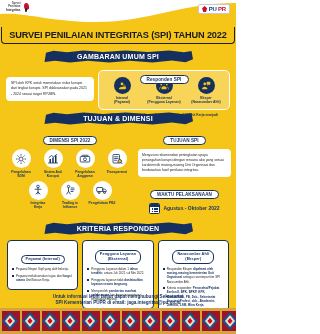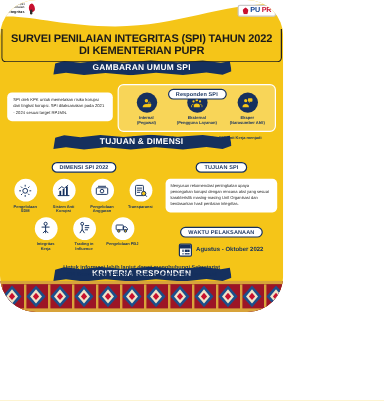--- a/index.html
+++ b/index.html
@@ -3,24 +3,23 @@
 <meta charset="utf-8">
 <style>
   * { box-sizing: border-box; margin: 0; padding: 0; }
   html, body {
     width: 236px; height: 334px;
     font-family: "Liberation Sans", sans-serif;
     overflow: hidden;
   }
   #poster {
     position: relative;
-    width: 236px; height: 260px;
+    width: 236px; height: 334px;
     background: #F5C518;
     overflow: hidden;
-    border-radius: 30px;
   }
 
   
   .top-curve {
     position: absolute; top: 0; left: 0;
     width: 236px; height: 26px;
     overflow: hidden;
     z-index: 2;
   }
   .top-curve svg { display: block; }
@@ -245,21 +244,20 @@
 
   <div class="logo-right">
     <div class="mark"></div>
     <span class="pu">PU</span>
       <span class="pr">PR</span>
   </div>
 
   <div class="title-wrap">
     <div class="title-box">
       <div class="l1">SURVEI PENILAIAN INTEGRITAS (SPI) TAHUN 2022</div>
-      <div class="l2">DI KEMENTERIAN PUPR</div>
     </div>
   </div>
 
   <div class="sec-gambaran">
     <div class="banner">
       <div class="brush"></div>
       <div class="btxt">GAMBARAN UMUM SPI</div>
     </div>
 
     <div class="gam-body">

